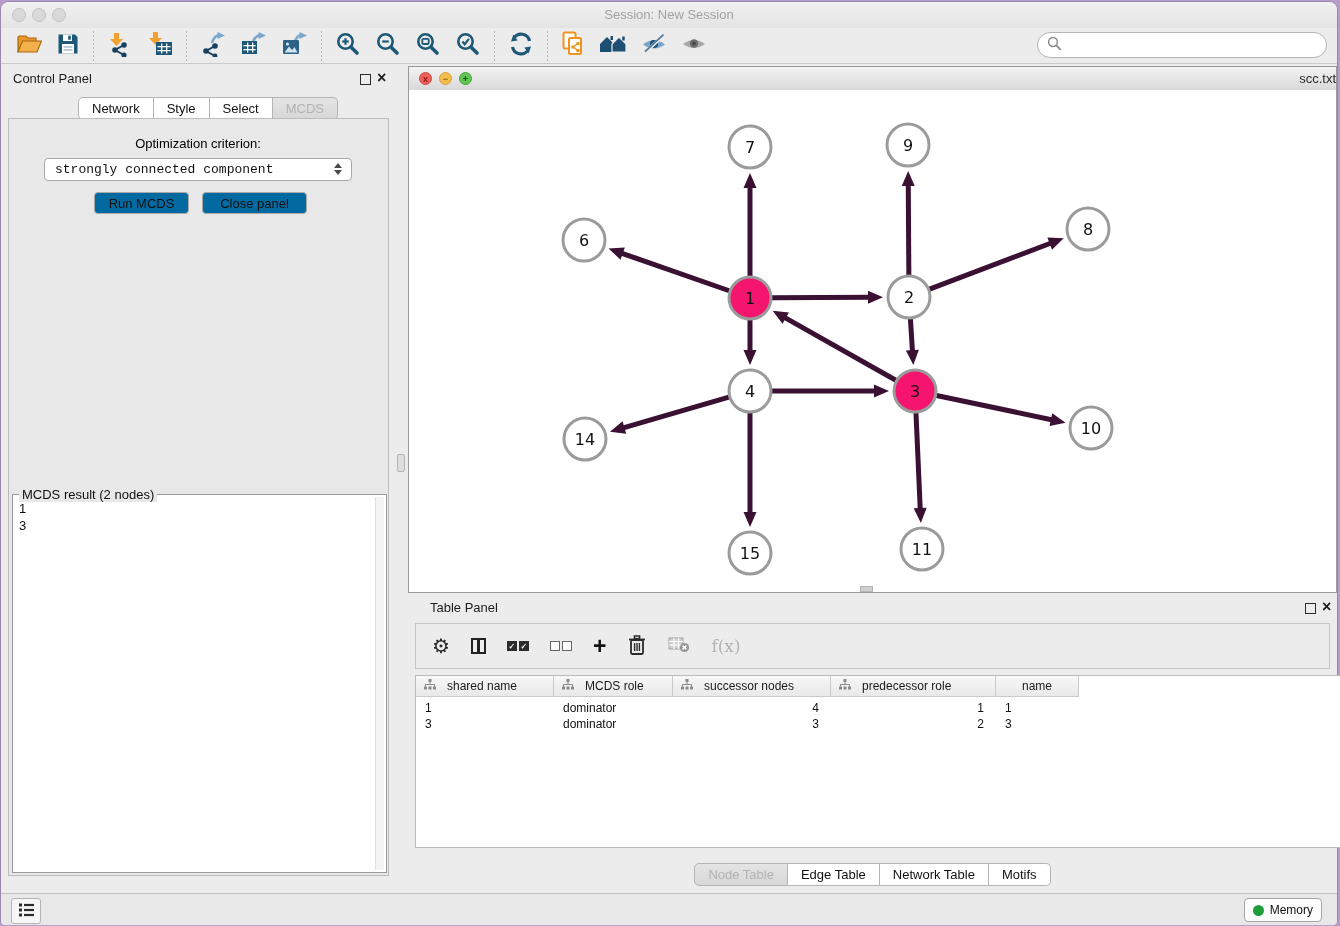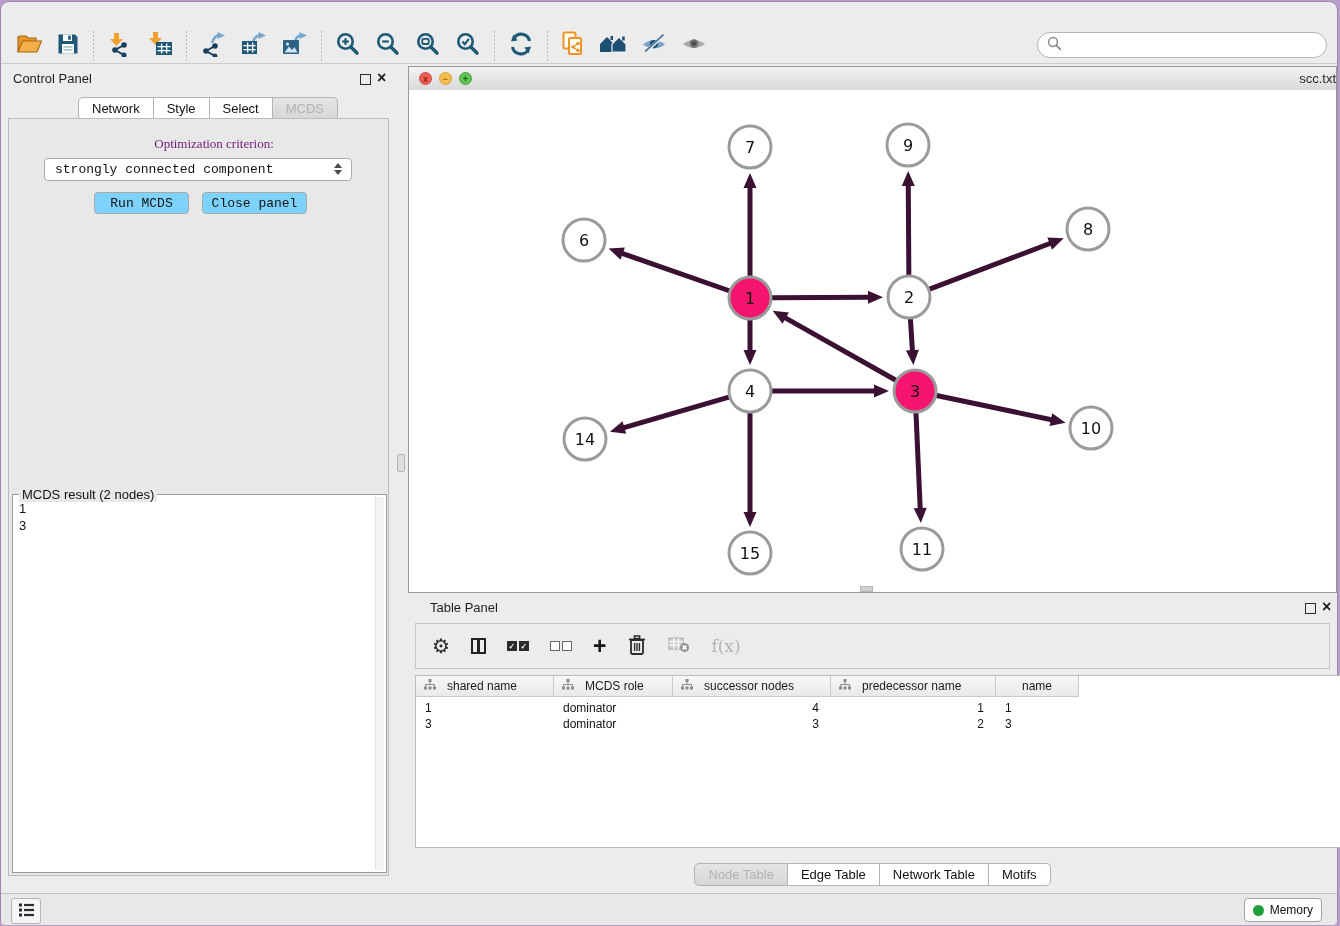--- a/index.html
+++ b/index.html
@@ -22,26 +22,26 @@
   .panel-head{position:relative;height:26px;}
   .panel-title{position:absolute;left:13px;top:5px;font-size:13px;color:#1d1d1d;}
   .float-ic{position:absolute;width:9px;height:9px;border:1.6px solid #2b2b2b;top:8px;cursor:pointer;}
   .close-ic{position:absolute;top:3px;font-size:16px;font-weight:700;color:#1c1c1c;cursor:pointer;line-height:18px;}
   .tabs{position:absolute;left:78px;top:31px;display:flex;}
   .tab{border:1px solid #b4b4b4;border-left:none;background:#fff;font-size:13px;padding:3px 13px;color:#111;cursor:pointer;}
   .tab:first-child{border-left:1px solid #b4b4b4;border-radius:5px 0 0 5px;}
   .tab:last-child{border-radius:0 5px 5px 0;}
   .tab.selected{background:linear-gradient(#e4e4e4,#d7d7d7);color:#b2b2b2;}
   .cbody{position:absolute;left:8px;top:52px;width:381px;height:758px;background:#e8e8e8;border:1px solid #bcbcbc;box-sizing:border-box;}
-  .opt-label{position:absolute;left:16px;width:396px;top:70px;text-align:center;font-size:13px;color:#701a75;font-family:Liberation Serif, serif;}
+  .opt-label{position:absolute;left:0;width:396px;top:70px;text-align:center;font-size:13px;color:#000000;}
   .dropdown{position:absolute;left:44px;top:92px;width:308px;height:23px;background:#fff;border:1px solid #a9a9a9;border-radius:4px;font-size:13px;display:flex;align-items:center;padding-left:10px;box-sizing:border-box;cursor:pointer;color:#111;font-family:Liberation Mono, monospace;}
   .stepper{position:absolute;right:9px;top:4px;display:flex;flex-direction:column;gap:2px;}
   .stepper .up{width:0;height:0;border-left:4px solid transparent;border-right:4px solid transparent;border-bottom:5px solid #4a4a4a;}
   .stepper .down{width:0;height:0;border-left:4px solid transparent;border-right:4px solid transparent;border-top:5px solid #4a4a4a;}
-  .btn{position:absolute;height:22px;background:#7dd3fc;border:1px solid #a9a9a9;border-radius:4px;font-size:13px;color:#111;cursor:pointer;font-family:Liberation Mono, monospace;}
+  .btn{position:absolute;height:22px;background:#0369a1;border:1px solid #a9a9a9;border-radius:4px;font-size:13px;color:#111;cursor:pointer;font-family:Liberation Sans, sans-serif;}
   .mcds-box{position:absolute;left:12px;top:428px;width:373px;height:377px;border:1px solid #9a9a9a;background:#fff;}
   .mcds-legend{position:absolute;left:6px;top:-8px;background:#e8e8e8;padding:0 3px;font-size:13px;color:#111;}
   .mcds-text{position:absolute;inset:2px 10px 2px 2px;font-size:13px;color:#111;line-height:17px;padding:3px 4px;overflow:hidden;}
   .mcds-scroll{position:absolute;top:2px;bottom:2px;right:2px;width:8px;background:#f3f3f3;border-left:1px solid #e0e0e0;}
   .splitter{position:absolute;left:397px;top:454px;width:8px;height:18px;background:#dedede;border:1px solid #b5b5b5;border-radius:2px;box-sizing:border-box;cursor:col-resize;}
   
   .netwin{position:absolute;left:408px;top:66px;width:929px;height:527px;background:#fff;border:1px solid #9a9a9a;box-sizing:border-box;}
   .net-titlebar{position:absolute;left:0;top:0;right:0;height:23px;background:linear-gradient(#f3f3f3,#d9d9d9);border-bottom:1px solid #b3b3b3;}
   .nt{position:absolute;top:5px;width:13px;height:13px;border-radius:50%;font-size:9px;font-weight:700;text-align:center;line-height:13px;cursor:pointer;box-sizing:border-box;}
   .nt.red{background:#ee5f57;border:1px solid #ce4a43;color:#8c1a12;left:10px;}
@@ -76,20 +76,26 @@
   .list-btn{position:absolute;left:10px;top:4px;width:28px;height:24px;background:#f6f6f6;border:1px solid #b5b5b5;border-radius:3px;display:flex;align-items:center;justify-content:center;cursor:pointer;}
   .mem-btn{position:absolute;right:15px;top:4px;height:24px;background:#fdfdfd;border:1px solid #a5a5a5;border-radius:4px;display:flex;align-items:center;gap:6px;padding:0 8px;font-size:12px;color:#111;cursor:pointer;font-family:inherit;}
   .mem-dot{width:11px;height:11px;border-radius:50%;background:#1f9d3a;}
 </style>
 </head>
 <body>
 
 <div class="desktop">
   <div class="window-bg"></div>
 
+  <div class="titlebar">
+    <span class="tl gray" style="left:11px"></span>
+    <span class="tl gray" style="left:31px"></span>
+    <span class="tl gray" style="left:51px"></span>
+    <div class="win-title">Session: New Session</div>
+  </div>
 
   <div class="toolbar">
     <button class="tbtn">
         <span><svg width="26" height="24" viewBox="0 0 26 24">
             <path d="M2 20 L2 6 q0-2 2-2 h6 l2 2 h8 v3" fill="#e9952a" stroke="#a8690f" stroke-width="1.2"></path>
             <path d="M2 20 L6.5 9 h19 l-4.5 11 z" fill="#f3b04a" stroke="#a8690f" stroke-width="1.2"></path>
           </svg></span>
       </button>
     <button class="tbtn">
         <span><svg width="24" height="24" viewBox="0 0 24 24">
@@ -427,21 +433,21 @@
             <span><svg width="12" height="11" viewBox="0 0 12 11">
                 <rect x="4.5" y="0" width="3" height="3" fill="#8a8a8a"></rect>
                 <line x1="6" y1="3" x2="6" y2="5.5" stroke="#8a8a8a"></line>
                 <line x1="1.5" y1="5.5" x2="10.5" y2="5.5" stroke="#8a8a8a"></line>
                 <line x1="1.5" y1="5.5" x2="1.5" y2="7.5" stroke="#8a8a8a"></line>
                 <line x1="10.5" y1="5.5" x2="10.5" y2="7.5" stroke="#8a8a8a"></line>
                 <rect x="0" y="7.5" width="3" height="3" fill="#8a8a8a"></rect>
                 <rect x="4.5" y="7.5" width="3" height="3" fill="#8a8a8a"></rect>
                 <rect x="9" y="7.5" width="3" height="3" fill="#8a8a8a"></rect>
               </svg></span>
-            <span>predecessor name</span>
+            <span>predecessor role</span>
           </div>
         <div class="th w4 center">
             <span>name</span>
           </div>
       </div>
       <div class="tr" style="margin-top:3px">
         <div class="td w0">1</div>
         <div class="td w1">dominator</div>
         <div class="td w2 right">4</div>
         <div class="td w3 right">1</div>

